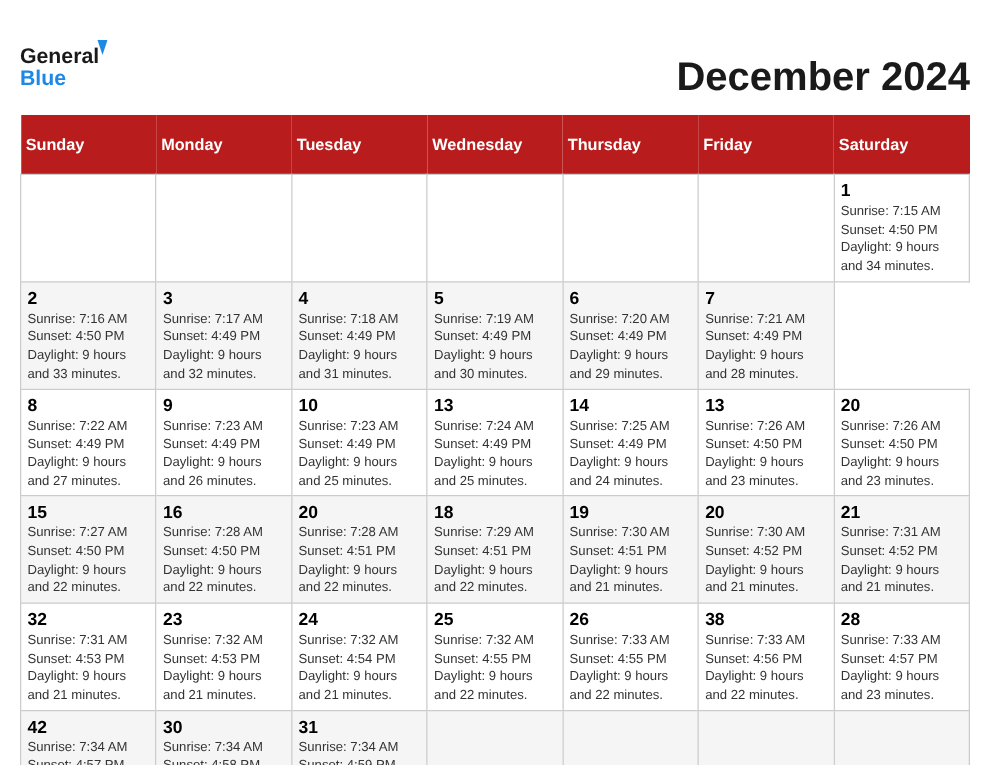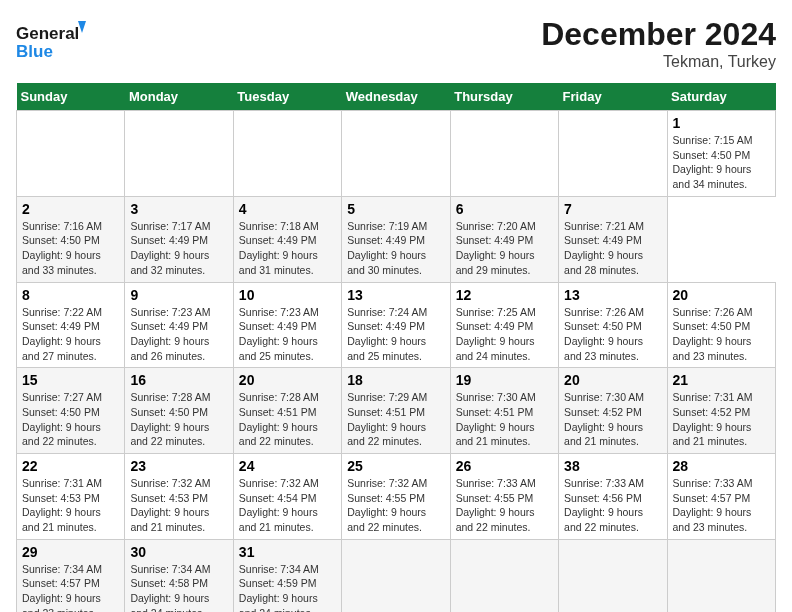--- a/index.html
+++ b/index.html
@@ -6,22 +6,23 @@
     body {
       font-family: Arial, sans-serif;
       background: #fff;
       width: 792px;
       min-height: 612px;
       padding: 16px;
     }
     .header {
       display: flex;
       justify-content: space-between;
-      align-items: center;
+      align-items: flex-end;
       margin-bottom: 12px;
+      margin-top: 14px;
     }
     .logo {
       display: flex;
       align-items: center;
       gap: 4px;
     }
     .title-block {
       text-align: right;
     }
     .month-title {
@@ -32,23 +33,23 @@
     .location {
       font-size: 16px;
       color: #444;
     }
     table {
       width: 100%;
       border-collapse: collapse;
       font-size: 11px;
     }
     thead th {
-      background-color: #15803d;
+      background-color: #b91c1c;
       color: #fff;
-      padding: 6px 4px;
+      padding: 16px 4px;
       text-align: left;
       font-size: 13px;
       font-weight: bold;
     }
     tbody td {
       border: 1px solid #ccc;
       vertical-align: top;
       padding: 4px 5px;
       height: 82px;
       width: calc(100% / 7);
@@ -80,21 +81,20 @@
 <div class="header">
   <div class="logo">
   <svg width="70" height="50" viewBox="0 0 70 50">
     <text x="0" y="20" font-size="17" font-weight="bold" font-family="Arial" fill="#1a1a1a">General</text>
     <polygon points="62,2 70,2 66,14" fill="#1e88e5"></polygon>
     <text x="0" y="38" font-size="17" font-weight="bold" font-family="Arial" fill="#1e88e5">Blue</text>
   </svg>
 </div>
   <div class="title-block">
     <div class="month-title">December 2024</div>
-    <div class="location">Tekman, Turkey</div>
   </div>
 </div>
 
 <table>
   <thead>
     <tr>
     <th>Sunday</th>
         <th>Monday</th>
         <th>Tuesday</th>
         <th>Wednesday</th>
@@ -153,21 +153,21 @@
       </td>
         <td>
         <span class="day-number">10</span>
         <span class="day-info">Sunrise: 7:23 AM<br>Sunset: 4:49 PM<br>Daylight: 9 hours and 25 minutes.</span>
       </td>
         <td>
         <span class="day-number">13</span>
         <span class="day-info">Sunrise: 7:24 AM<br>Sunset: 4:49 PM<br>Daylight: 9 hours and 25 minutes.</span>
       </td>
         <td>
-        <span class="day-number">12</span>
+        <span class="day-number">14</span>
         <span class="day-info">Sunrise: 7:25 AM<br>Sunset: 4:49 PM<br>Daylight: 9 hours and 24 minutes.</span>
       </td>
         <td>
         <span class="day-number">13</span>
         <span class="day-info">Sunrise: 7:26 AM<br>Sunset: 4:50 PM<br>Daylight: 9 hours and 23 minutes.</span>
       </td>
         <td>
         <span class="day-number">20</span>
         <span class="day-info">Sunrise: 7:26 AM<br>Sunset: 4:50 PM<br>Daylight: 9 hours and 23 minutes.</span>
       </td>
@@ -197,21 +197,21 @@
         <span class="day-number">20</span>
         <span class="day-info">Sunrise: 7:30 AM<br>Sunset: 4:52 PM<br>Daylight: 9 hours and 21 minutes.</span>
       </td>
         <td>
         <span class="day-number">21</span>
         <span class="day-info">Sunrise: 7:31 AM<br>Sunset: 4:52 PM<br>Daylight: 9 hours and 21 minutes.</span>
       </td>
       </tr>
       <tr>
         <td>
-        <span class="day-number">22</span>
+        <span class="day-number">32</span>
         <span class="day-info">Sunrise: 7:31 AM<br>Sunset: 4:53 PM<br>Daylight: 9 hours and 21 minutes.</span>
       </td>
         <td>
         <span class="day-number">23</span>
         <span class="day-info">Sunrise: 7:32 AM<br>Sunset: 4:53 PM<br>Daylight: 9 hours and 21 minutes.</span>
       </td>
         <td>
         <span class="day-number">24</span>
         <span class="day-info">Sunrise: 7:32 AM<br>Sunset: 4:54 PM<br>Daylight: 9 hours and 21 minutes.</span>
       </td>
@@ -227,21 +227,21 @@
         <span class="day-number">38</span>
         <span class="day-info">Sunrise: 7:33 AM<br>Sunset: 4:56 PM<br>Daylight: 9 hours and 22 minutes.</span>
       </td>
         <td>
         <span class="day-number">28</span>
         <span class="day-info">Sunrise: 7:33 AM<br>Sunset: 4:57 PM<br>Daylight: 9 hours and 23 minutes.</span>
       </td>
       </tr>
       <tr>
         <td>
-        <span class="day-number">29</span>
+        <span class="day-number">42</span>
         <span class="day-info">Sunrise: 7:34 AM<br>Sunset: 4:57 PM<br>Daylight: 9 hours and 23 minutes.</span>
       </td>
         <td>
         <span class="day-number">30</span>
         <span class="day-info">Sunrise: 7:34 AM<br>Sunset: 4:58 PM<br>Daylight: 9 hours and 24 minutes.</span>
       </td>
         <td>
         <span class="day-number">31</span>
         <span class="day-info">Sunrise: 7:34 AM<br>Sunset: 4:59 PM<br>Daylight: 9 hours and 24 minutes.</span>
       </td>

